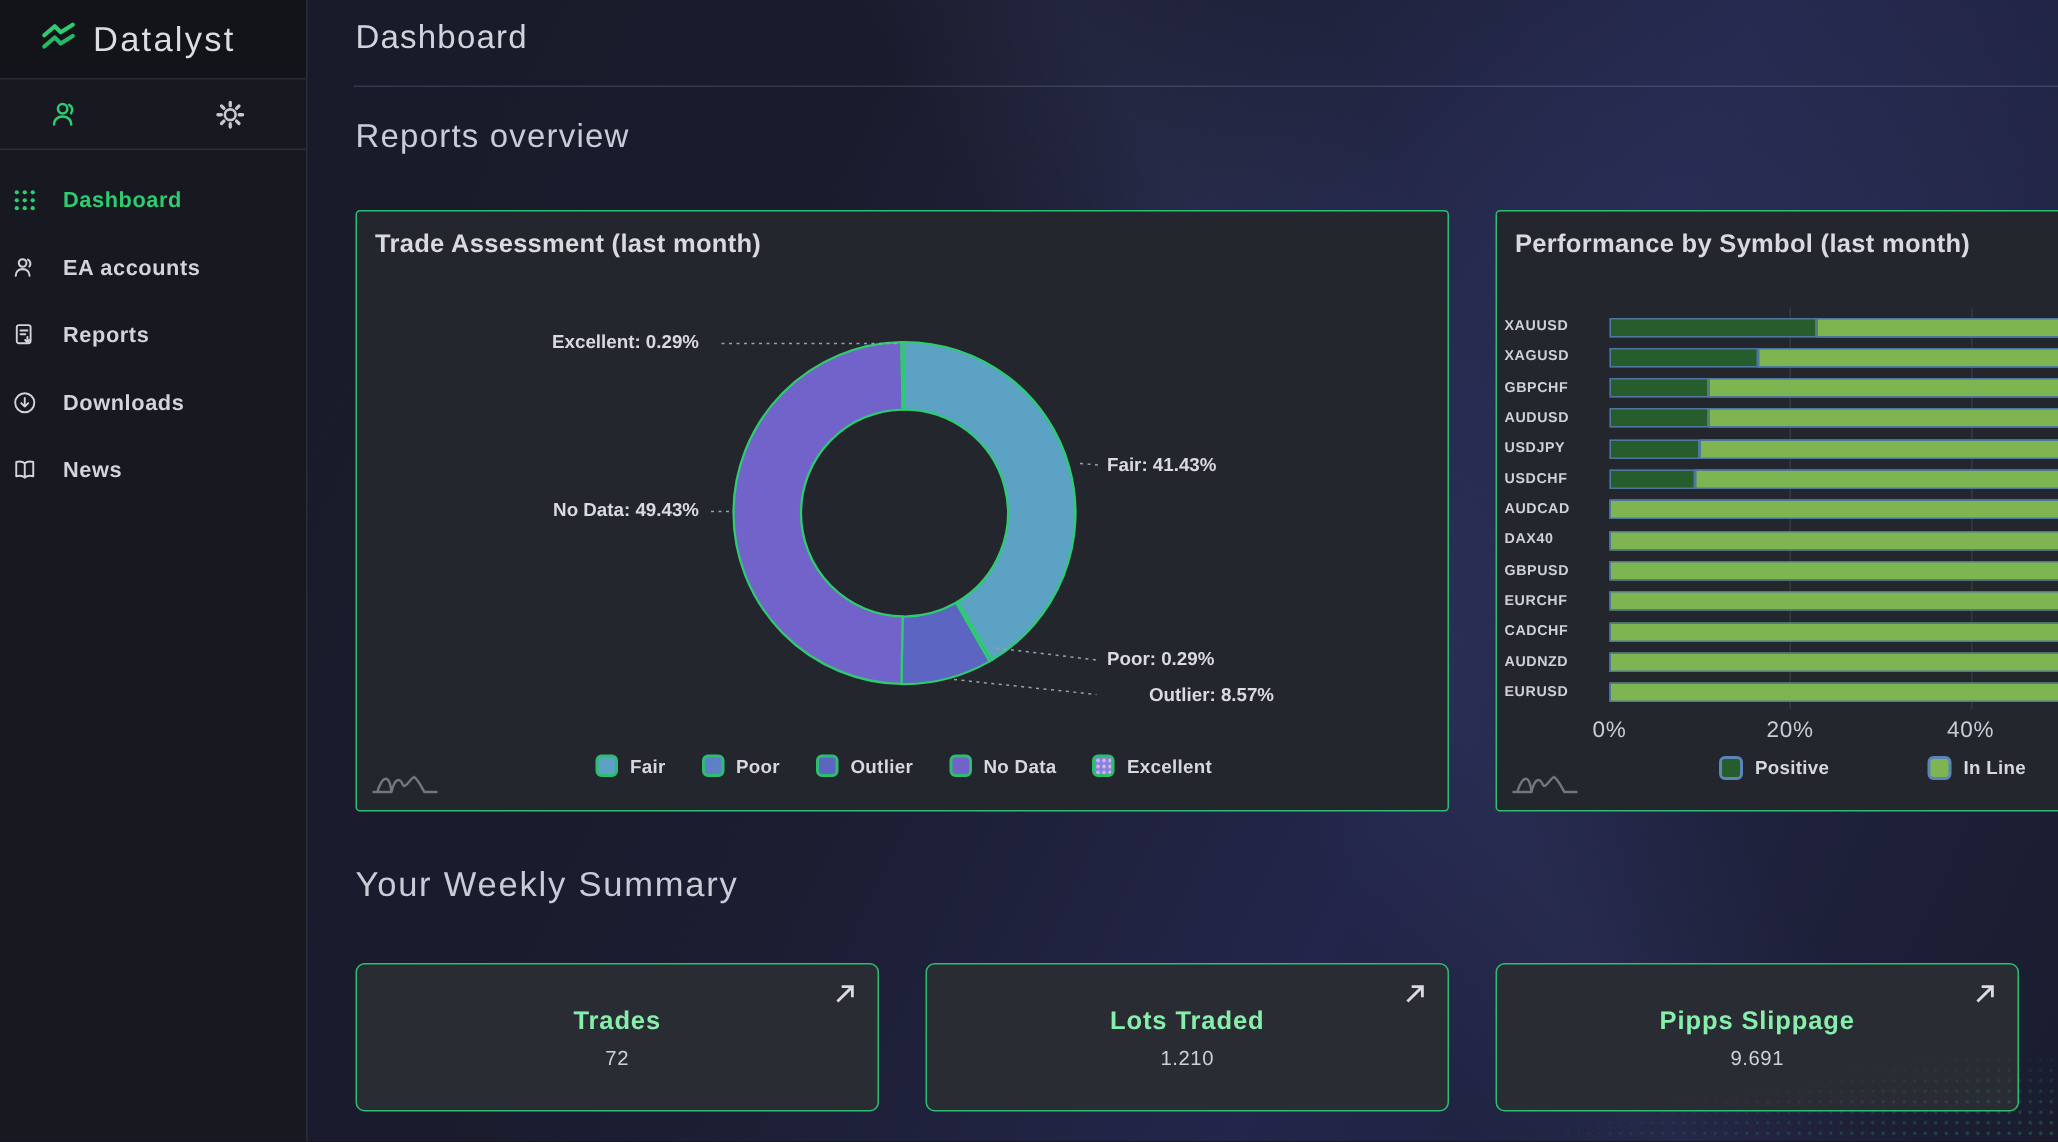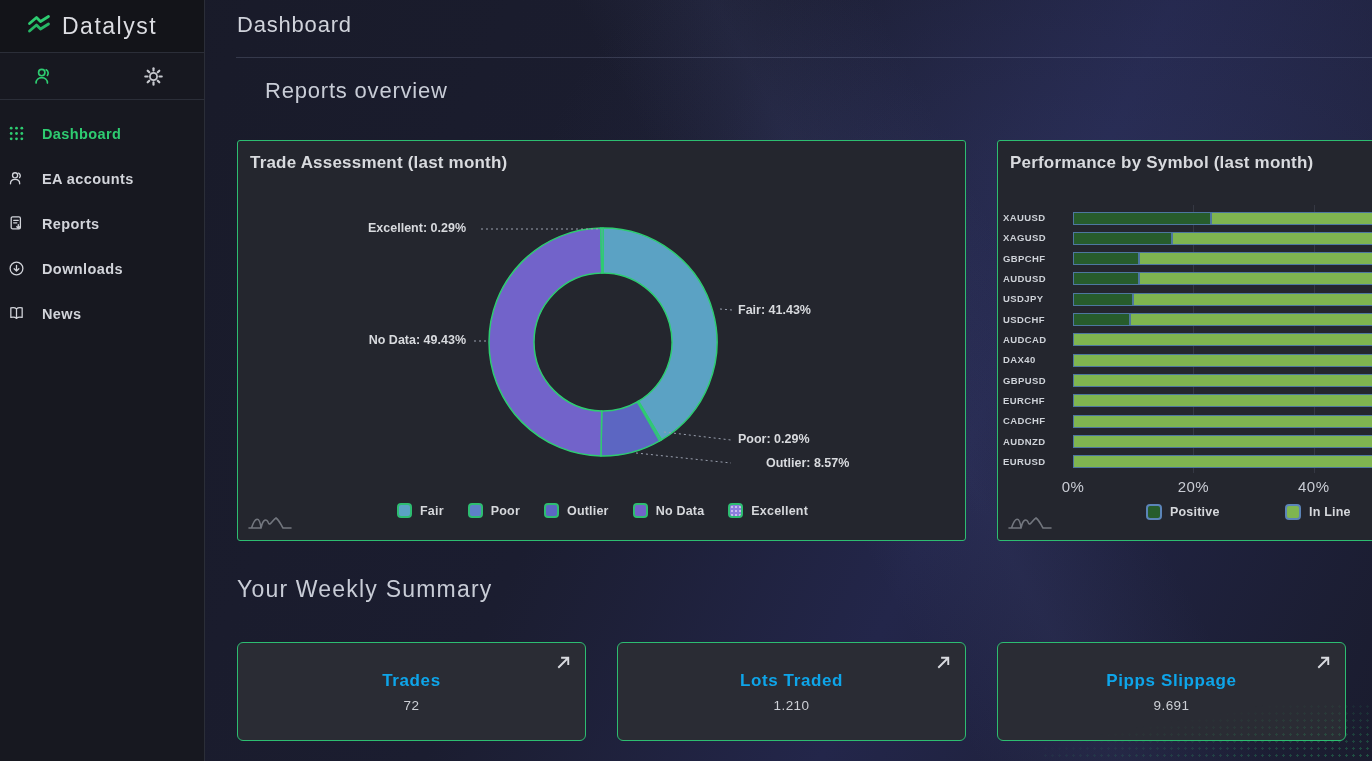--- a/index.html
+++ b/index.html
@@ -28,21 +28,21 @@
   .nav-item .nicon { width:17px; height:17px; margin-right:17px; display:inline-flex; }
   .nav-item.active { color:#2ecc71; }
 
   
   .page-title { position:absolute; left:237px; top:12px; font-size:22px; font-weight:500;
     color:#d0d3db; letter-spacing:0.8px; }
   .head-divider { position:absolute; left:236px; top:57px; width:1136px; height:1px;
     background:rgba(185,195,225,0.18); }
   .section-title { position:absolute; left:237px; font-size:22px; font-weight:500;
     color:#c8ccd6; letter-spacing:0.8px; }
-  #sec-reports { top:78px;margin-left:28px; }
+  #sec-reports { top:78px; }
   #sec-weekly { top:576px; font-size:23px; letter-spacing:1.2px; }
 
   
   .chart-card { position:absolute; top:140px; width:729px; height:401px;
     background:#24262e; border:1px solid #2dbd71; border-radius:3px; }
   #donut-card { left:237px; }
   #bar-card { left:997px; }
   .card-title { position:absolute; left:12px; top:12px; font-size:17px; font-weight:700;
     color:#d8dade; letter-spacing:0.2px; }
   .chart-svg { position:absolute; left:0; top:0; width:729px; height:401px; }
@@ -65,21 +65,21 @@
   .xtick { position:absolute; top:337px; width:70px; margin-left:-35px; text-align:center;
     font-size:15px; color:#c9ccd4; letter-spacing:0.5px; }
   #bar-legend .legend-item { position:absolute; top:363px; }
   #bar-legend .legend-swatch { width:16px; height:16px; border:2px solid #5b84b8; }
 
   
   .summary-row { position:absolute; left:237px; top:642px; display:flex; gap:31px; }
   .summary-card { position:relative; width:349px; height:99px; background:#2a2c34;
     border:1px solid #2dbd71; border-radius:6px; cursor:pointer; }
   .s-label { position:absolute; left:0; top:28px; width:100%; text-align:center;
-    font-size:17px; font-weight:700; color:#0ea5e9; letter-spacing:0.6px; }
+    font-size:17px; font-weight:700; color:#86efac; letter-spacing:0.6px; }
   .s-value { position:absolute; left:0; top:55px; width:100%; text-align:center;
     font-size:13.5px; color:#cdd0d6; letter-spacing:0.4px; }
   .s-arrow { position:absolute; right:12px; top:10px; }
 
   
   .dots-corner { position:absolute; right:0; bottom:0; width:330px; height:58px;
     background-image:radial-gradient(rgba(46,204,113,0.30) 1px, transparent 1.4px);
     background-size:7px 7px;
     -webkit-mask-image:linear-gradient(to bottom right, transparent 35%, #000 95%);
     mask-image:linear-gradient(to bottom right, transparent 35%, #000 95%); }

